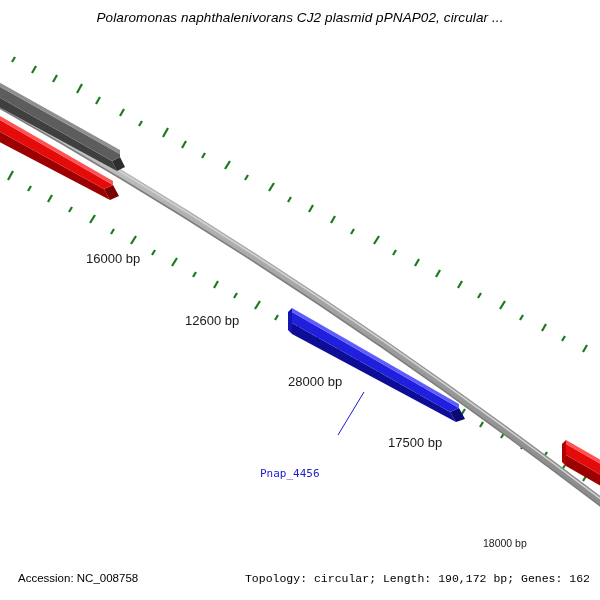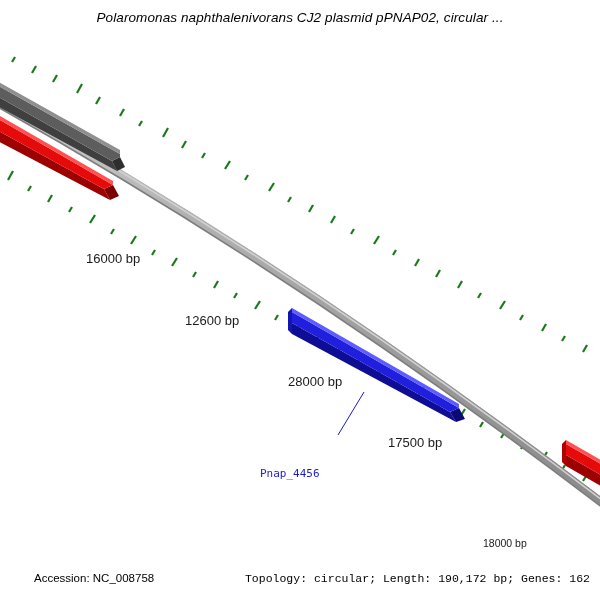--- a/index.html
+++ b/index.html
@@ -59,21 +59,21 @@
   .scale-label.big{font-size:10.5px;margin-top:32px;}
 
   
   #status-bar{
     position:absolute;left:0;top:550px;width:600px;height:50px;
     background:#ffffff;
   }
   #status-accession{
     position:absolute;left:18px;top:22px;
     font-family:"Liberation Sans", sans-serif;
-    font-size:11.5px;color:#000000;white-space:nowrap;margin-left:16px;
+    font-size:11.5px;color:#000000;white-space:nowrap;
   }
   #status-info{
     position:absolute;right:10px;top:22px;
     font-family:Liberation Mono, monospace;
     font-size:11.5px;color:#000000;white-space:nowrap;
   }
 </style>
 </head>
 <body>
 

